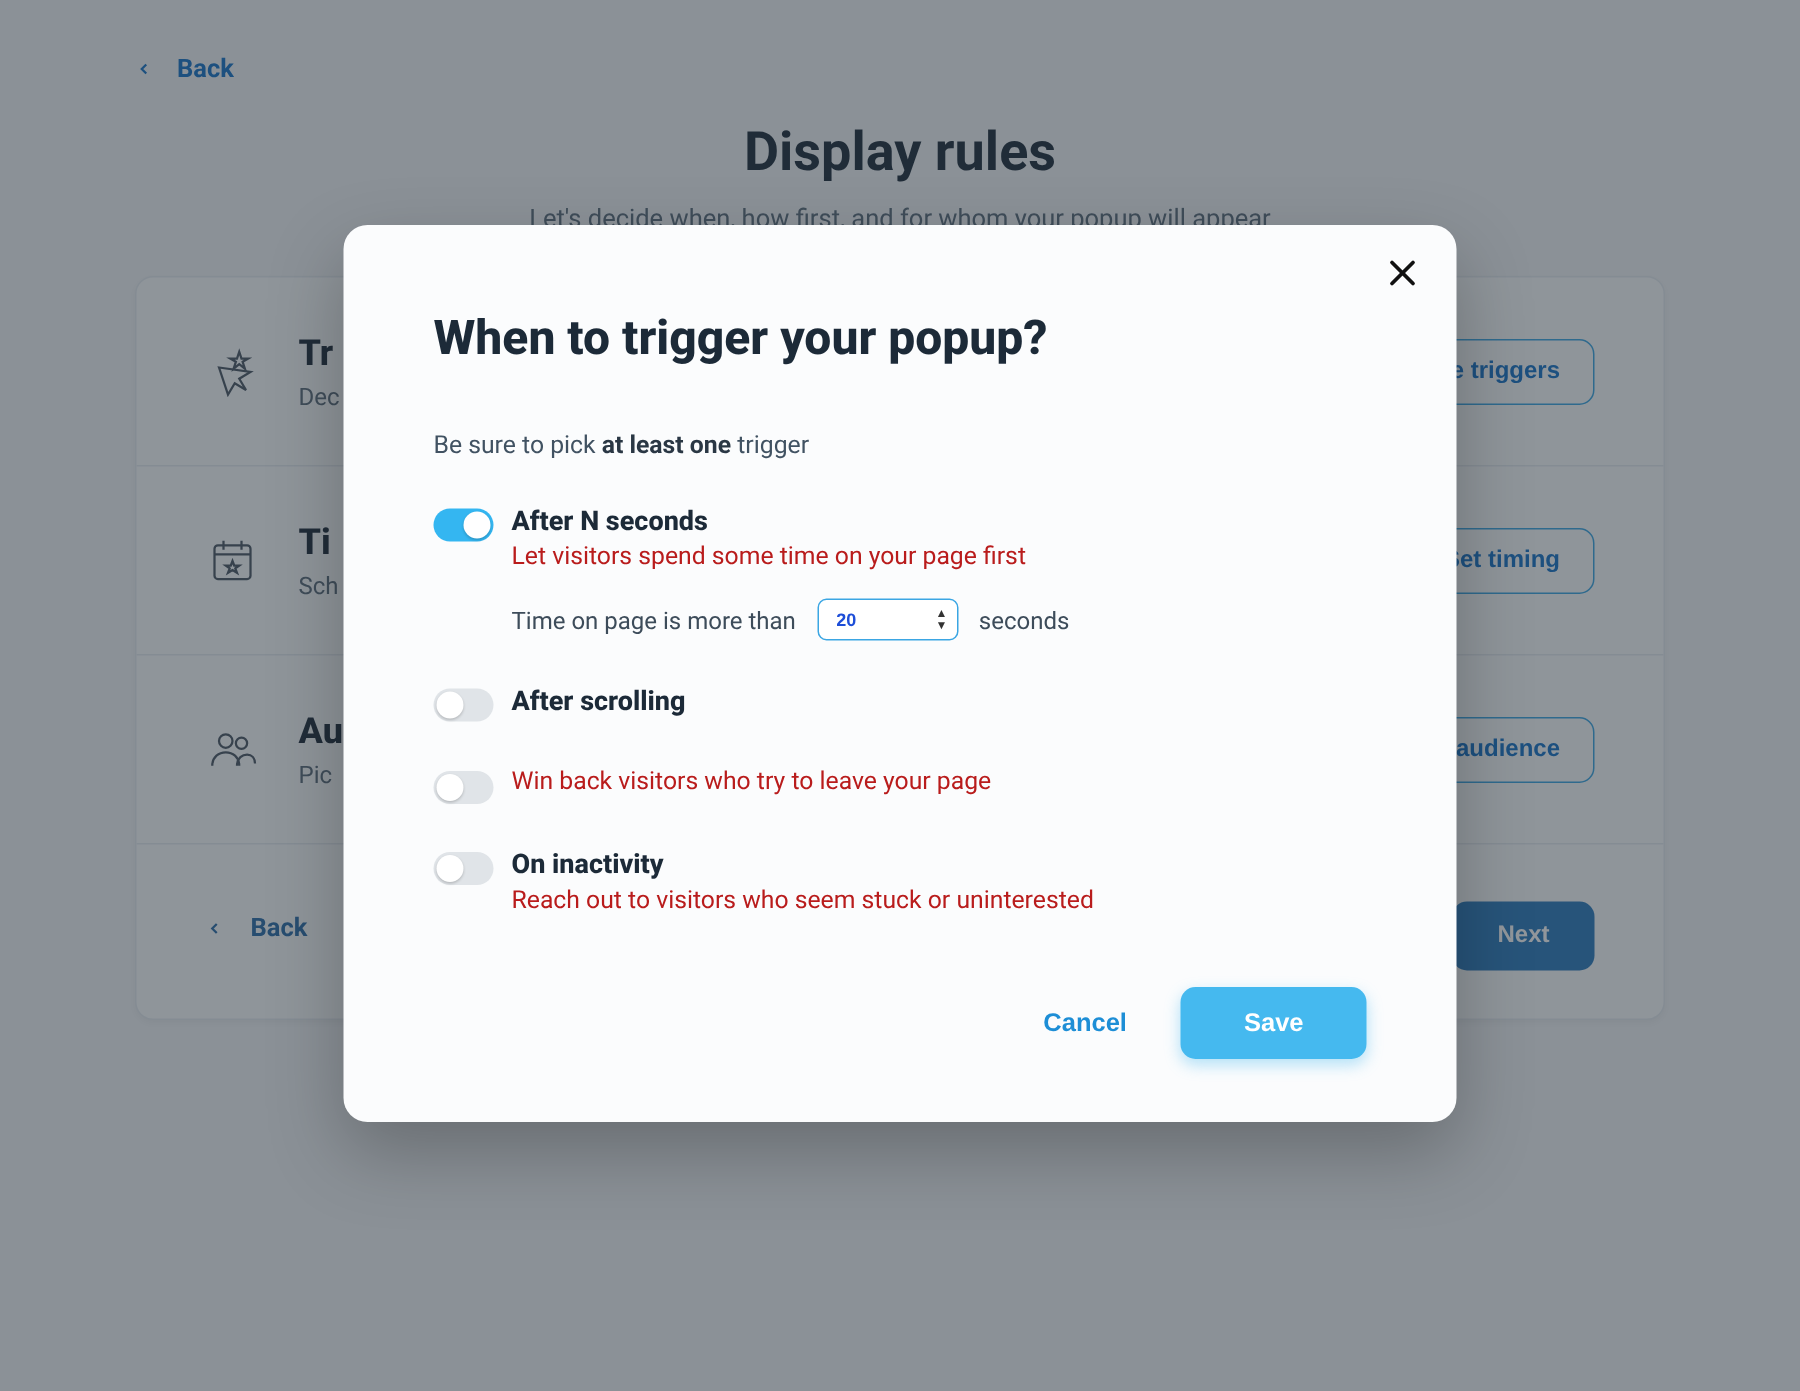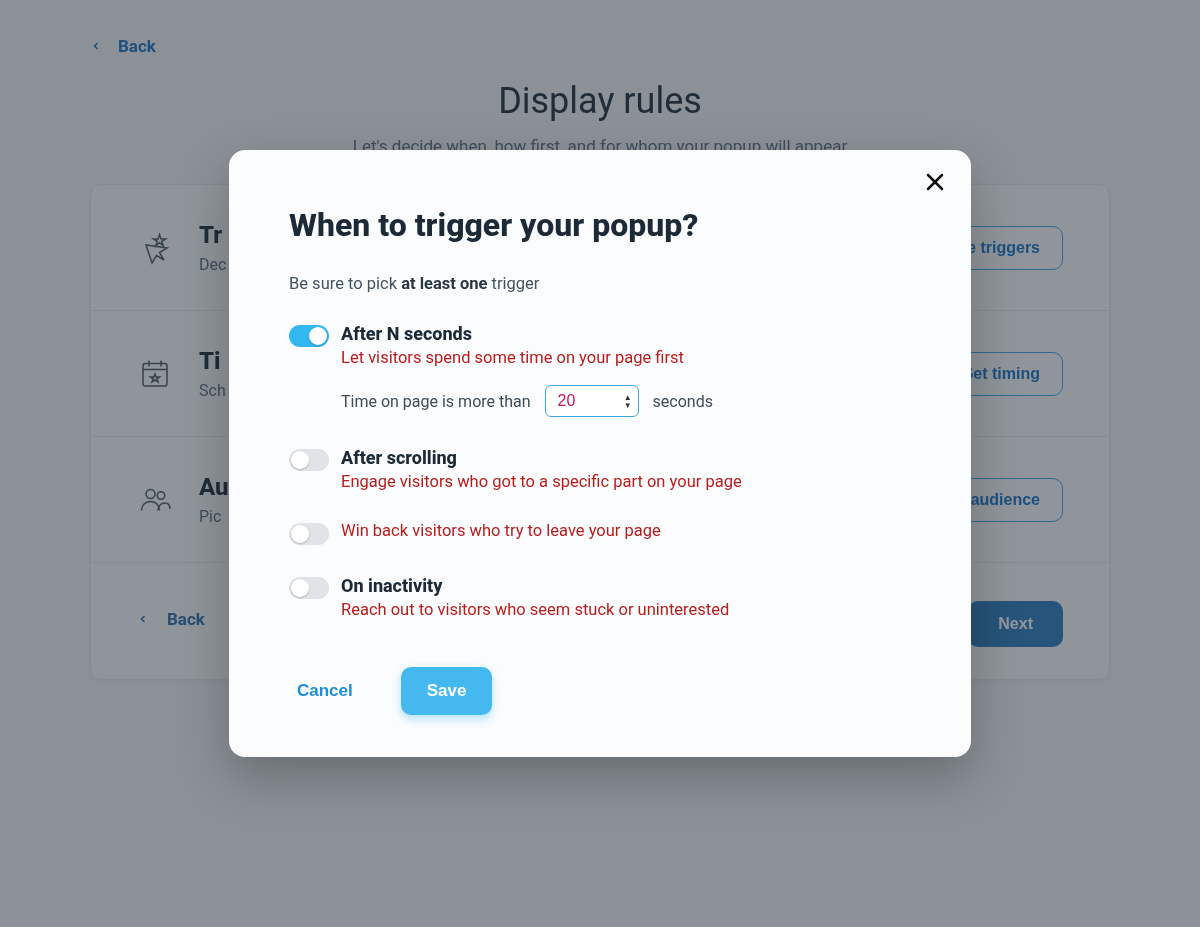--- a/index.html
+++ b/index.html
@@ -19,21 +19,21 @@
   }
   .back-link {
     display: inline-flex; align-items: center; gap: 16px;
     color: #1673c7; font-weight: 700; font-size: 17px;
     cursor: pointer;
     margin-bottom: 24px;
   }
   .back-link svg { width: 12px; height: 12px; }
   .page-title {
     text-align: center;
-    font-size: 36px; font-weight: 400;
+    font-size: 36px; font-weight: 700;
     color: #1c2a38;
     margin-bottom: 14px;
   }
   .page-subtitle {
     text-align: center;
     font-size: 17px;
     color: #5b6c7b;
     margin-bottom: 28px;
   }
   .card {
@@ -104,21 +104,21 @@
   .modal-close {
     position: absolute;
     top: 20px; right: 24px;
     width: 24px; height: 24px;
     cursor: pointer;
     color: #111;
   }
   .modal-title {
     font-size: 32px; font-weight: 800;
     color: #1c2a38;
-    margin-bottom: 30px;
+    margin-bottom: 44px;
   }
   .modal-subtitle {
     font-size: 16.5px; color: #415262;
     margin-bottom: 30px;
   }
   .modal-subtitle b { font-weight: 700; color: #2a3744; }
 
   .trigger {
     display: flex; align-items: flex-start;
     gap: 12px;
@@ -157,49 +157,50 @@
     position: relative;
     display: inline-flex; align-items: center;
     border: 1.5px solid #3ba6e3;
     border-radius: 6px;
     padding: 6px 28px 6px 12px;
     background: #fff;
     width: 94px;
   }
   .num-input {
     border: none; outline: none;
-    width: 44px; font-size: 16px; color: #be185d;
+    width: 44px; font-size: 12px; color: #1d4ed8;
     background: transparent;
+    font-weight: bold;
   }
   .stepper {
     position: absolute; right: 6px; top: 50%; transform: translateY(-50%);
     display: flex; flex-direction: column; gap: 1px;
   }
   .stepper span {
     font-size: 8px; line-height: 7px; color: #333;
     cursor: pointer; user-select: none;
   }
 
   .modal-actions {
-    display: flex; align-items: center;
-    gap: 40px;
+    display: flex; justify-content: flex-end; align-items: center;
+    gap: 28px;
     margin-top: 48px;
   }
   .btn-cancel {
     background: transparent; border: none;
     color: #1d8ed6; font-weight: 700; font-size: 17px;
     cursor: pointer;
     padding: 10px 8px;
   }
   .btn-save {
     background: #45b9ef;
     color: #fff;
     border: none; border-radius: 10px;
     font-weight: 700; font-size: 17px;
-    padding: 14px 26px;
+    padding: 14px 42px;
     cursor: pointer;
     box-shadow: 0 4px 10px rgba(69,185,239,0.4);
   }
 </style>
 </head>
 <body>
 
 <div class="page">
 
   <div class="back-link">
@@ -304,21 +305,20 @@
         </div>
       </div>
     </div>
 
     <div class="trigger">
       <div class="toggle">
           <div class="knob"></div>
         </div>
       <div class="trigger-body">
         <div class="trigger-title">After scrolling</div>
-        <div class="trigger-desc">Engage visitors who got to a specific part on your page</div>
       </div>
     </div>
 
     <div class="trigger">
       <div class="toggle">
           <div class="knob"></div>
         </div>
       <div class="trigger-body">
         <div class="trigger-desc">Win back visitors who try to leave your page</div>
       </div>

